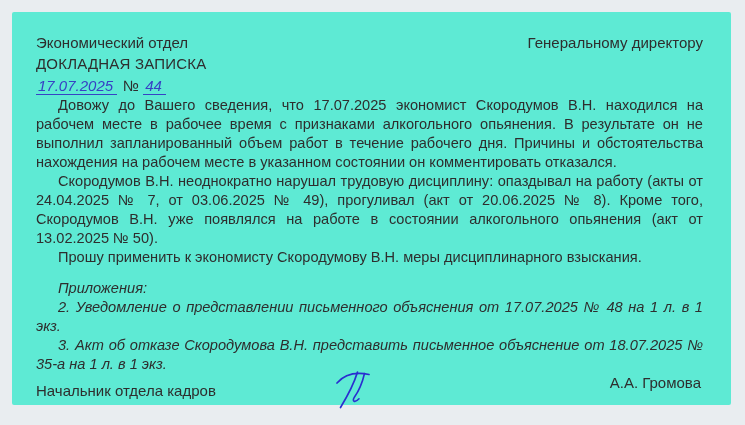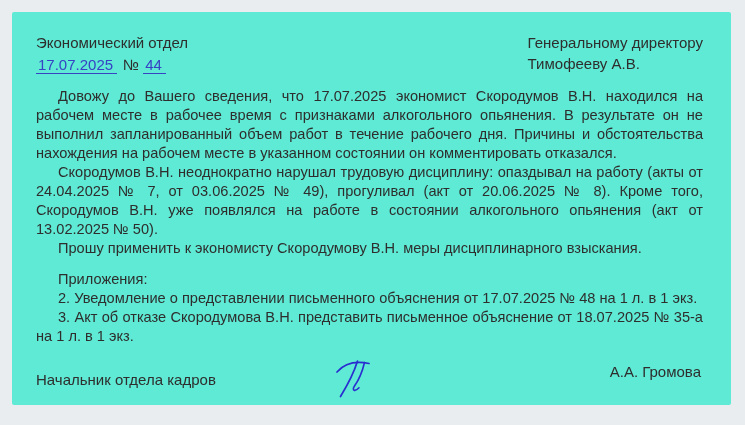--- a/index.html
+++ b/index.html
@@ -25,38 +25,38 @@
     justify-content: space-between;
     align-items: flex-start;
     font-size: 15px;
     line-height: 21px;
   }
   .header-left, .header-right { white-space: nowrap; }
   .doc-type { letter-spacing: 0.2px; }
   .date-line { margin-top: 1px; }
   .fill-in {
     color: #3742c4;
+    font-style: italic;
     border-bottom: 1px solid #3742c4;
     padding: 0 4px 0 2px;
   }
   .number-sign { color: #2e2e2e; margin: 0 4px 0 6px; }
   .doc-body {
-    margin-top: 12px;
     font-size: 14.6px;
     line-height: 19px;
     text-align: justify;
   }
   .doc-body p { text-indent: 22px; }
   .attachments {
     margin-top: 12px;
     font-size: 14.6px;
     line-height: 19px;
     text-align: justify;
   }
-  .attachments p { text-indent: 22px; }
+  .attachments p { text-indent: 22px; font-style: italic; }
   .doc-footer {
     margin-top: auto;
     display: flex;
     justify-content: space-between;
     align-items: flex-start;
     font-size: 15px;
     padding-bottom: 2px;
   }
   .signer-position { padding-top: 8px; }
   .signer-name { padding-right: 2px; }
@@ -71,27 +71,27 @@
   }
 </style>
 </head>
 <body>
 
 <div class="document">
 
   <div class="doc-header">
     <div class="header-left">
       <div>Экономический отдел</div>
+      <div class="doc-type">ДОКЛАДНАЯ ЗАПИСКА</div>
       <div class="date-line">
         <span class="fill-in">17.07.2025</span><span class="number-sign">№</span><span class="fill-in">44</span>
       </div>
     </div>
     <div class="header-right">
       <div>Генеральному директору</div>
-      <div>Тимофееву А.В.</div>
     </div>
   </div>
 
   <div class="doc-body">
     <p>Довожу до Вашего сведения, что 17.07.2025 экономист Скородумов В.Н. находился на рабочем месте в рабочее время с признаками алкогольного опьянения. В результате он не выполнил запланированный объем работ в течение рабочего дня. Причины и обстоятельства нахождения на рабочем месте в указанном состоянии он комментировать отказался.</p>
     <p>Скородумов В.Н. неоднократно нарушал трудовую дисциплину: опаздывал на работу (акты от 24.04.2025 № 7, от 03.06.2025 № 49), прогуливал (акт от 20.06.2025 № 8). Кроме того, Скородумов В.Н. уже появлялся на работе в состоянии алкогольного опьянения (акт от 13.02.2025 № 50).</p>
     <p>Прошу применить к экономисту Скородумову В.Н. меры дисциплинарного взыскания.</p>
   </div>
 
   <div class="attachments">

